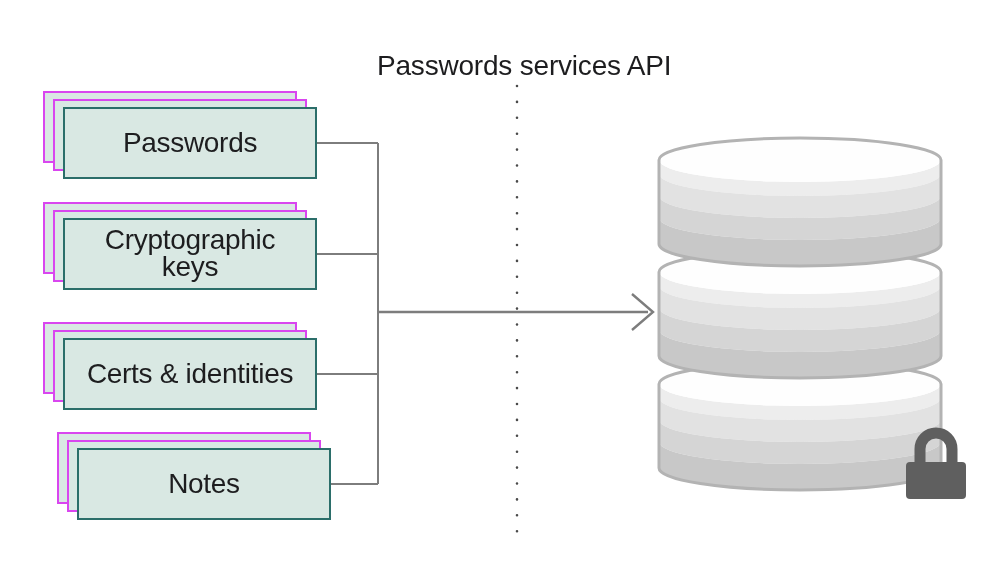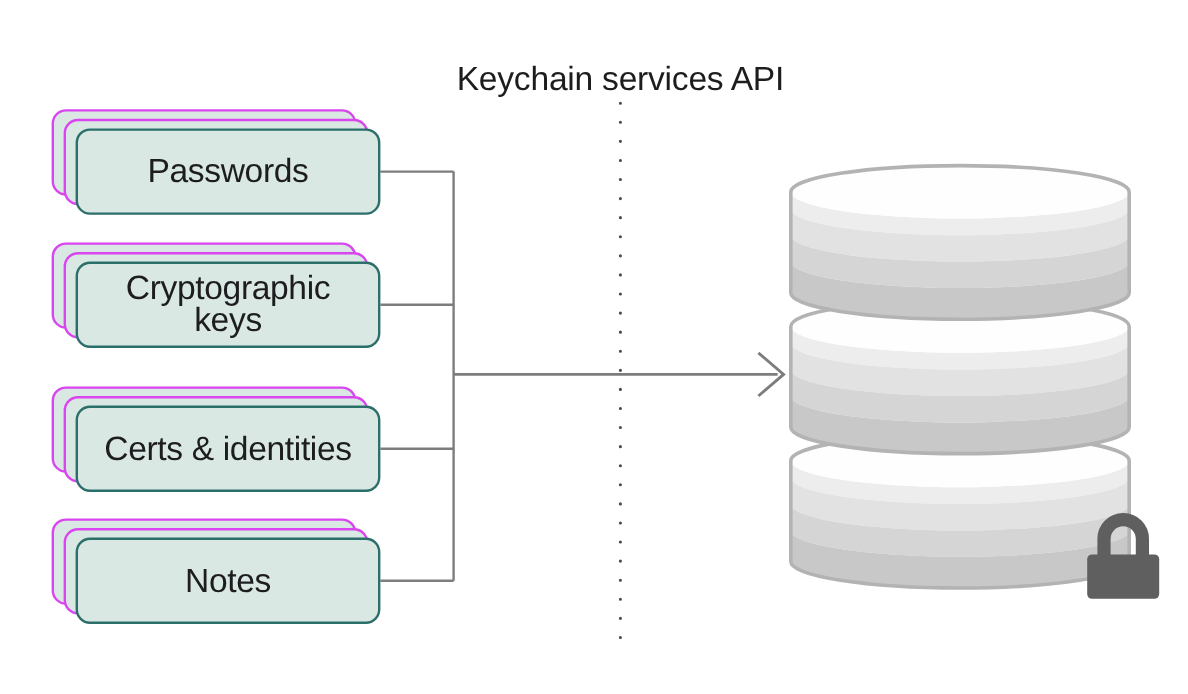--- a/index.html
+++ b/index.html
@@ -44,21 +44,21 @@
     width: 254px;
     height: 72px;
   }
   .card-group .layer {
     position: absolute;
     width: 254px;
     height: 72px;
     box-sizing: border-box;
     background: #d9e8e3;
     border: 2px solid #d946ef;
-    border-radius: 12px;
+    border-radius: 0;
   }
   .card-group .back2 { left: -20px; top: -16px; z-index: 0; }
   .card-group .back1 { left: -10px; top: -8px;  z-index: 1; }
   .card-group .front {
     left: 0; top: 0;
     z-index: 2;
     border-color: #2b6e6a;
     display: flex;
     align-items: center;
     justify-content: center;
@@ -67,21 +67,21 @@
     font-size: 28px;
     line-height: 0.95;
     text-align: center;
     letter-spacing: -0.3px;
     white-space: pre-line;
     color: #1d1d1f;
   }
   #card-passwords { top: 107px; }
   #card-keys      { top: 218px; }
   #card-certs     { top: 338px; }
-  #card-notes     { top: 448px; }
+  #card-notes     { top: 448px; margin-left: 14px; }
 </style>
 </head>
 <body>
 
 <div class="stage">
 
   <svg class="overlay-svg" width="990" height="578" viewBox="0 0 990 578">
 
     <g stroke="#7d7d7d" stroke-width="2" fill="none">
       <path d="M 317 143 H 378"></path>
@@ -127,21 +127,21 @@
         <path d="M 659 160 A 141 22 0 0 1 941 160 L 941 244 A 141 22 0 0 1 659 244 Z" fill="none" stroke="#b3b3b3" stroke-width="3" stroke-linejoin="round"></path>
       </g>
     </g>
 
     <g>
       <path d="M 920 466 V 449 A 16 16 0 0 1 952 449 V 466" fill="none" stroke="#5f5f5f" stroke-width="11"></path>
       <rect x="906" y="462" width="60" height="37" rx="4" fill="#5f5f5f"></rect>
     </g>
   </svg>
 
-  <div class="diagram-title">Keychain services API</div>
+  <div class="diagram-title">Passwords services API</div>
 
   <div class="card-group" id="card-passwords">
     <div class="layer back2"></div>
     <div class="layer back1"></div>
     <div class="layer front">
       <span class="card-label">Passwords</span>
     </div>
   </div>
 
   <div class="card-group" id="card-certs">

